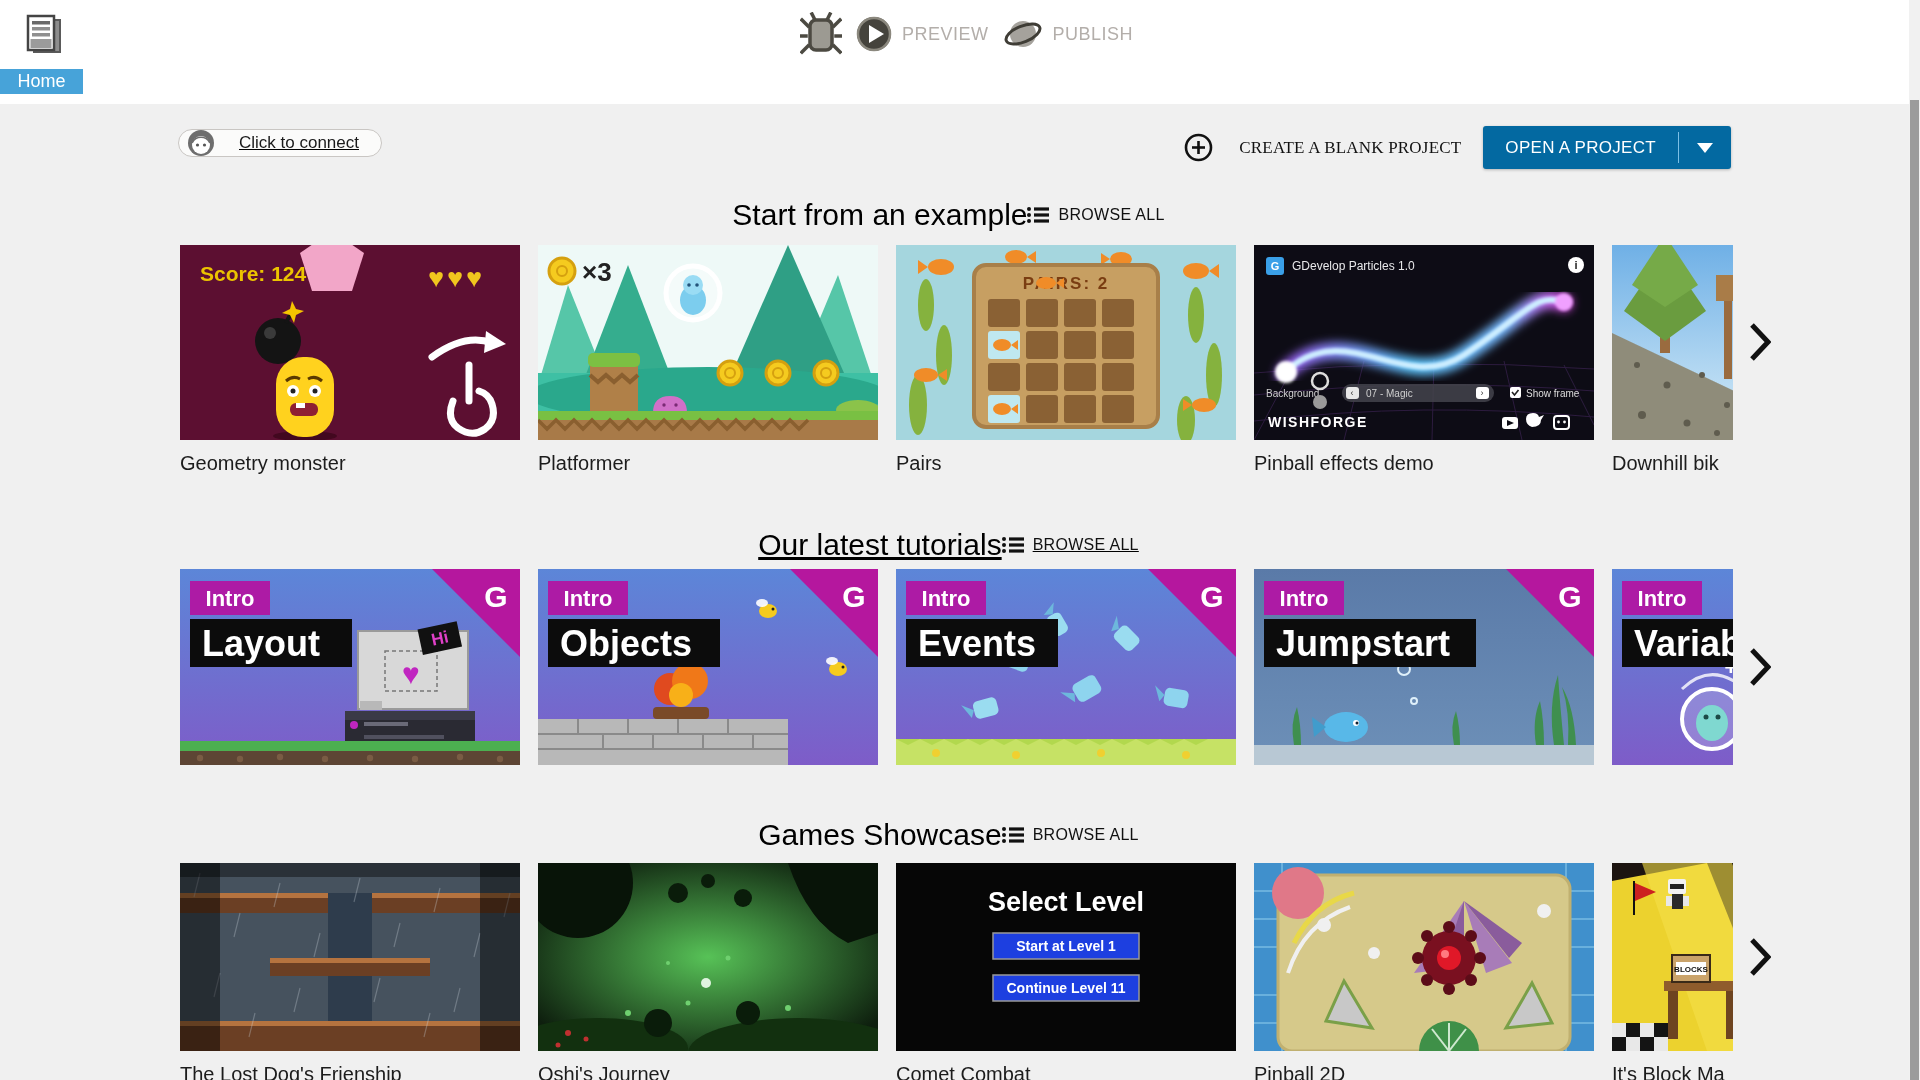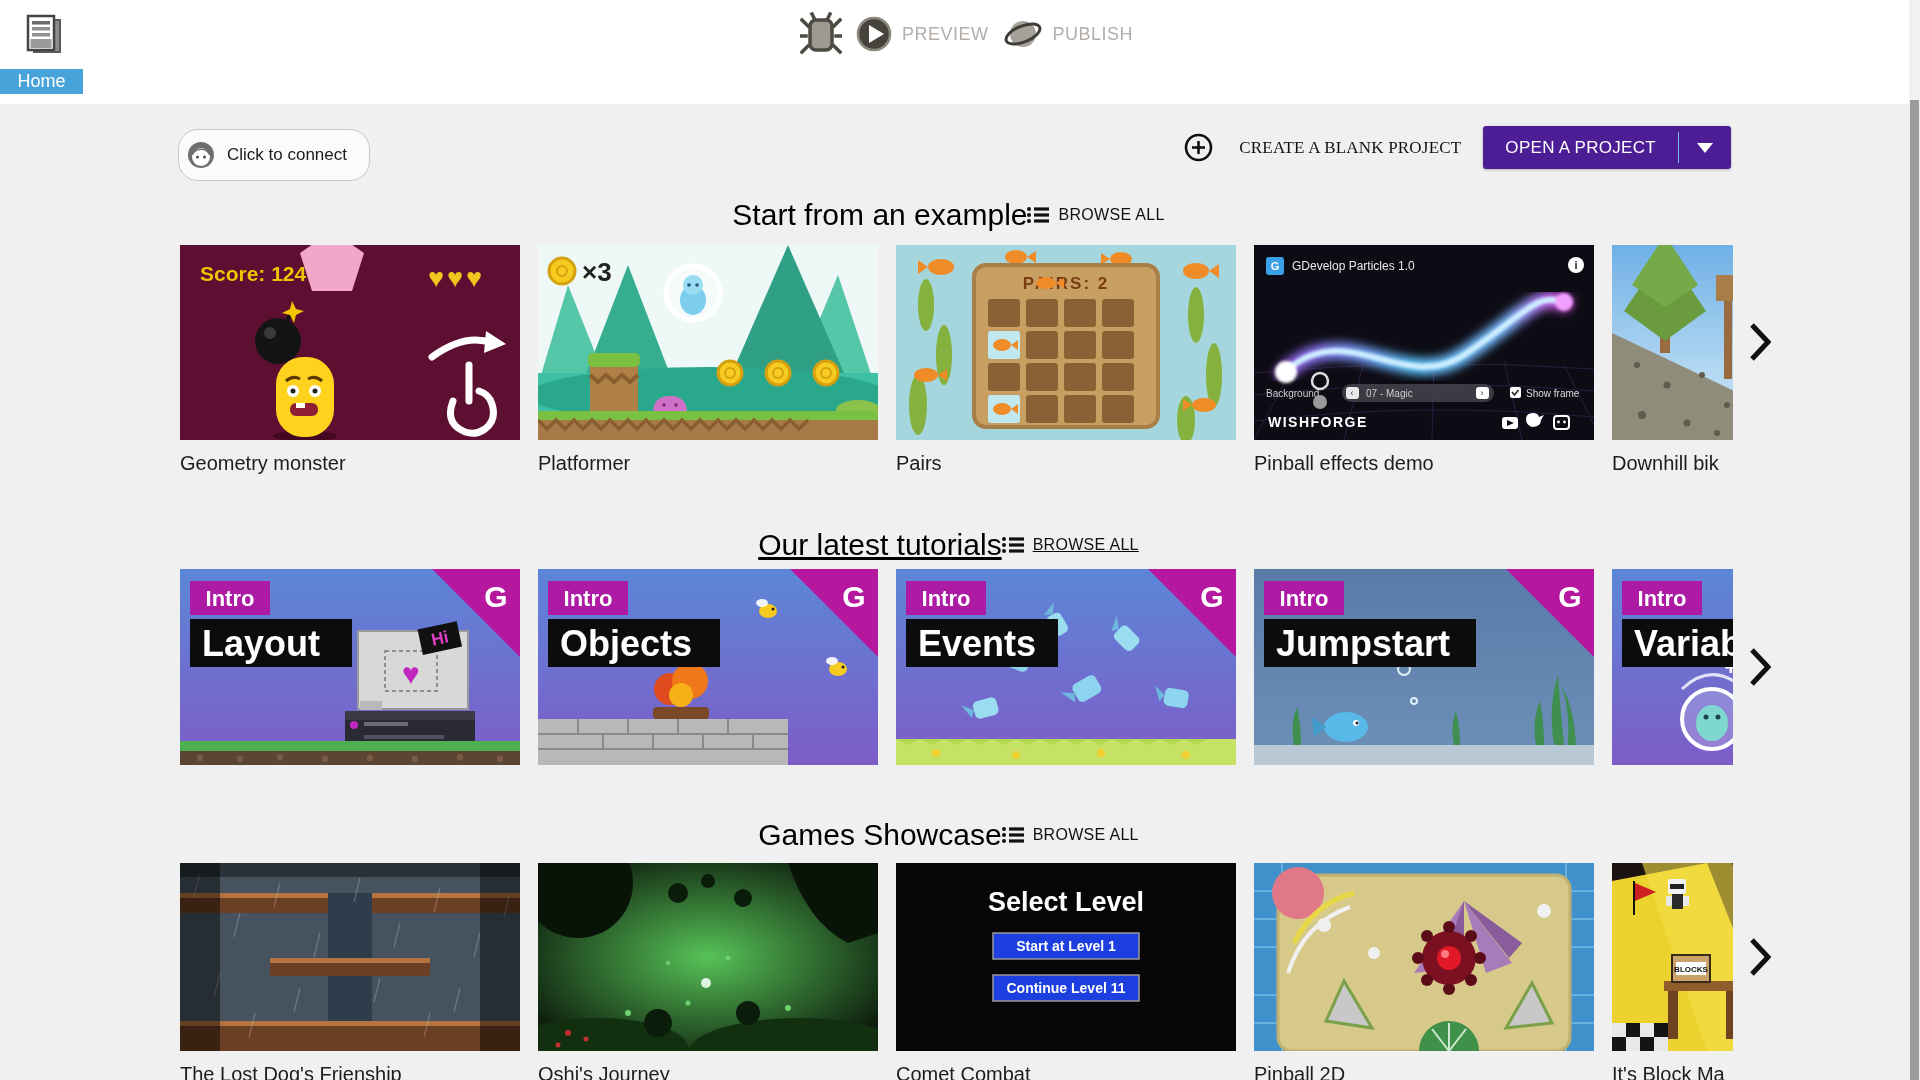--- a/index.html
+++ b/index.html
@@ -15,29 +15,29 @@
   .tool-group { display:flex; align-items:center; gap:10px; cursor:pointer; }
 
   
   .tabrow { position:absolute; left:0; top:69px; width:1920px; height:35px; background:#fff; }
   .tab-home { position:absolute; left:0; top:0; width:83px; height:25px; background:#47a3d9;
               color:#fff; font-size:18px; display:flex; align-items:center; justify-content:center; cursor:pointer; }
 
   
   .main { position:absolute; left:0; top:104px; width:1920px; height:976px; background:#f0f0f0; }
 
-  .connect-btn { position:absolute; left:178px; top:25px; height:52px; padding:0 22px 0 8px;
+  .connect-btn { position:absolute; left:178px; top:25px; height:28px; padding:0 22px 0 8px;
                  border:1px solid #c9c6c3; border-radius:20px; background:#fbfbfa;
-                 display:flex; align-items:center; gap:12px; cursor:pointer; }
+                 display:flex; align-items:center; gap:24px; cursor:pointer;text-decoration:underline; }
   .connect-label { font-size:17px; color:#1a1a1a; }
 
   .top-actions { position:absolute; right:189px; top:22px; display:flex; align-items:center; gap:22px; }
   .create-blank { display:flex; align-items:center; gap:26px; cursor:pointer;font-family:Liberation Serif, serif; }
   .create-blank span.lbl { font-size:17px; color:#111; letter-spacing:0.2px; }
-  .open-project { display:flex; align-items:stretch; height:43px; background:#4c1d95; border-radius:3px;
+  .open-project { display:flex; align-items:stretch; height:43px; background:#0369a1; border-radius:3px;
                   box-shadow:0 1px 3px rgba(0,0,0,0.25); cursor:pointer; overflow:hidden; }
   .open-main { padding:0 22px; display:flex; align-items:center; color:#fff; font-size:17px; letter-spacing:0.3px; }
   .open-sep { width:1px; background:#7cc0e6; margin:6px 0; }
   .open-caret { width:52px; display:flex; align-items:center; justify-content:center; }
 
   .sec-header { position:absolute; left:180px; width:1537px; display:flex; justify-content:center; align-items:center; }
   .sec-title { font-size:30px; color:#000; font-weight:400; }
   .browse-all { display:flex; align-items:center; gap:9px; cursor:pointer; }
   .browse-all span { font-size:16px; color:#111; letter-spacing:0.3px; }
 

